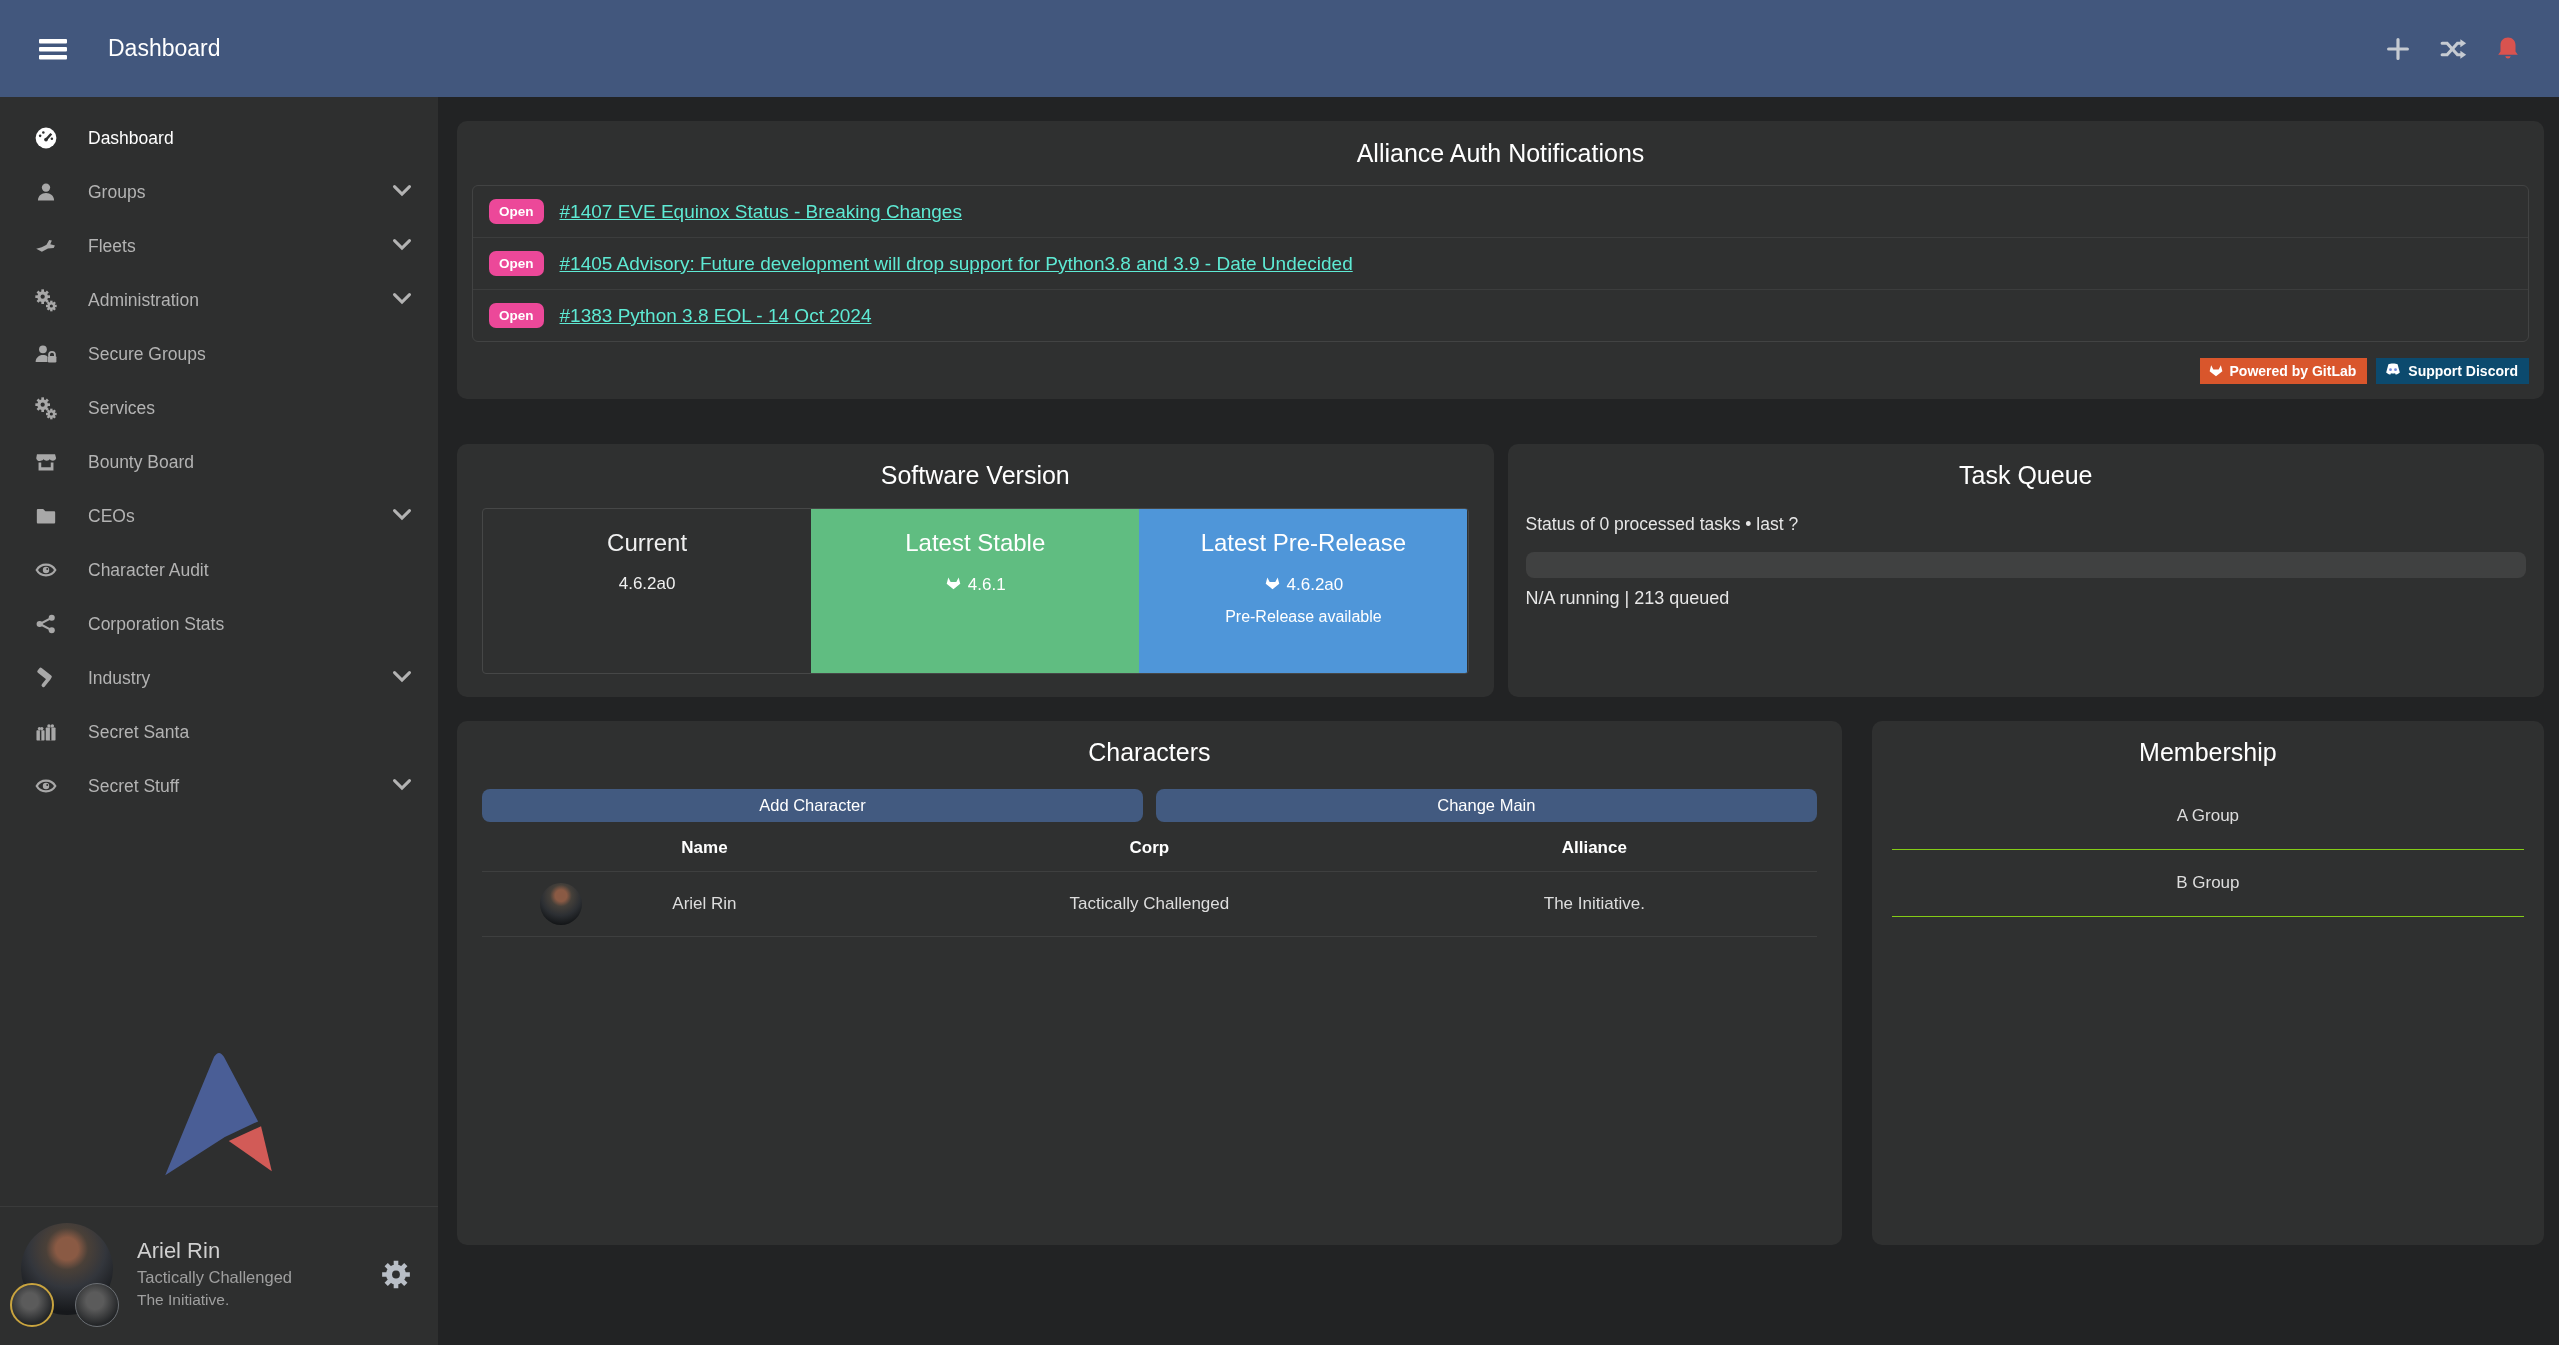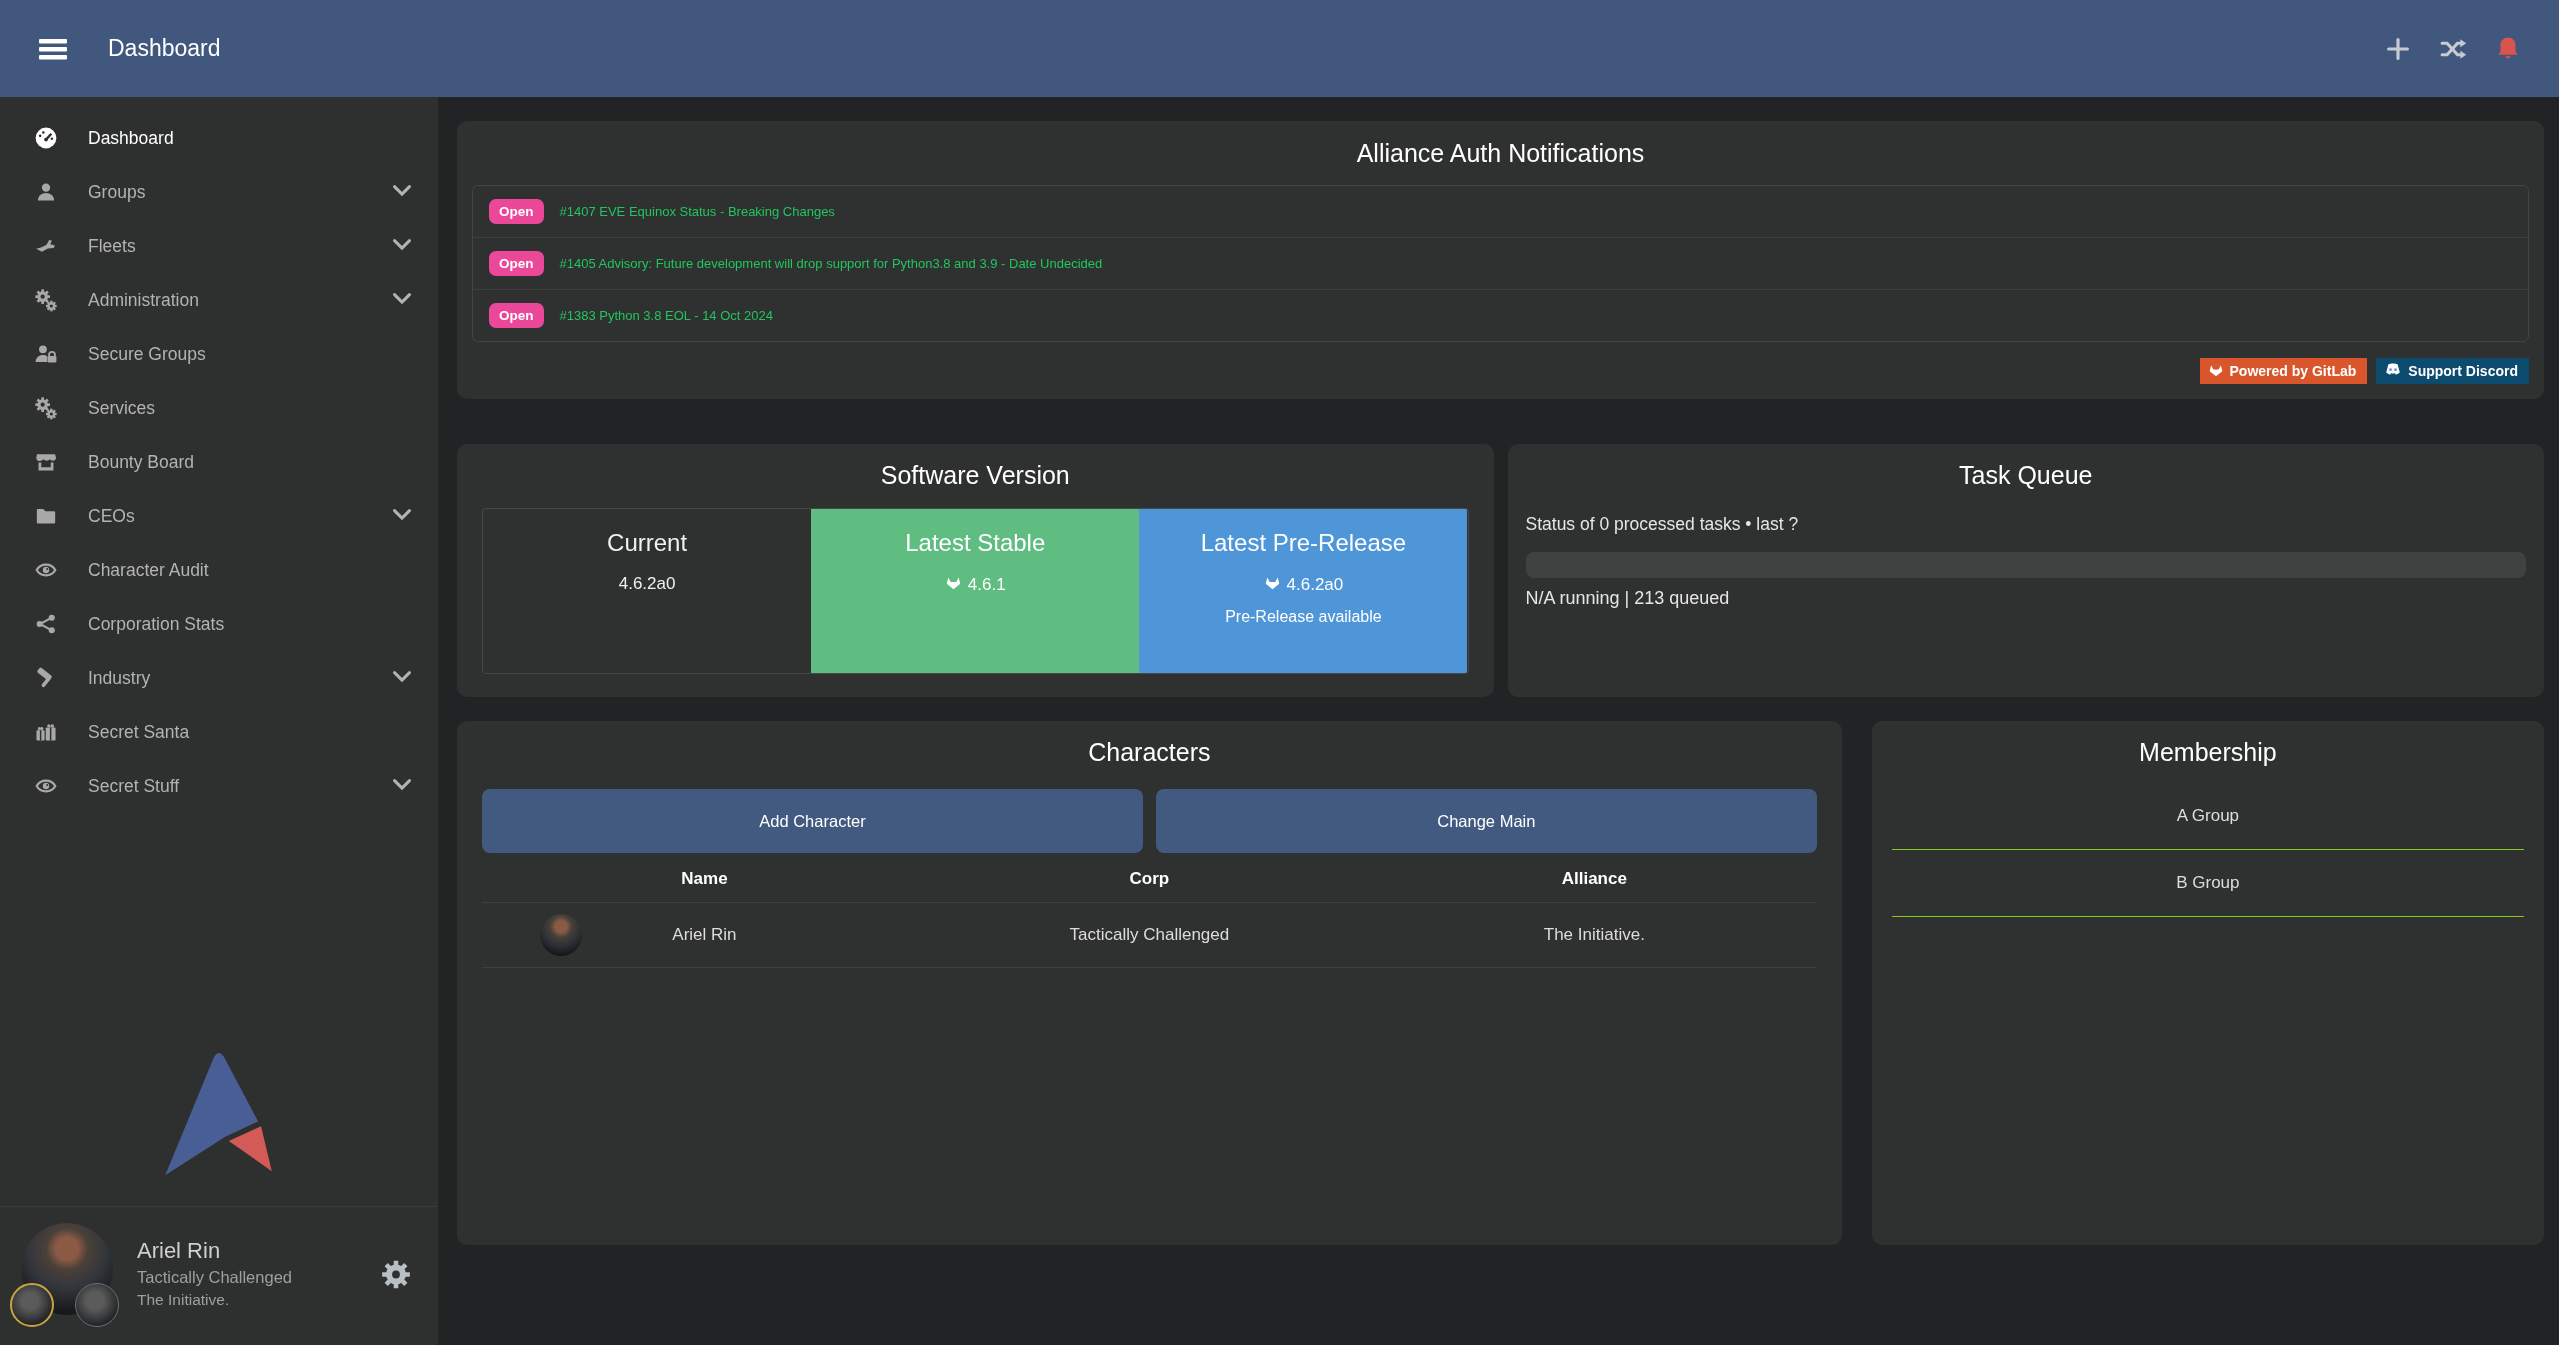--- a/index.html
+++ b/index.html
@@ -44,21 +44,21 @@
   .main { flex:1; padding:24px 15px 0 19px; }
   .panel { background:#2f3030; border-radius:10px; }
   .panel-title { color:#ffffff; font-size:25px; font-weight:500; text-align:center; }
 
   
   .panel-notif { padding:18px 15px 15px; }
   .notif-box { border:1px solid #424343; border-radius:6px; margin-top:17px; }
   .notif-item { display:flex; align-items:center; gap:16px; padding:13px 16px; border-bottom:1px solid #3c3d3d; }
   .notif-item:last-child { border-bottom:none; }
   .badge-open { background:#ec4899; color:#fff; font-weight:bold; font-size:13.5px; padding:5px 10px; border-radius:7px; }
-  .notif-link { color:#22c55e; font-size:13px; cursor:pointer; }
+  .notif-link { color:#5eead4; text-decoration:underline; font-size:19px; cursor:pointer; }
   .badge-row { display:flex; justify-content:flex-end; gap:9px; margin-top:16px; }
   .ext-badge { display:flex; align-items:center; gap:6px; color:#fff; font-weight:bold; font-size:14px; padding:4px 11px 4px 8px; border-radius:0; cursor:pointer; border:none; }
   .ext-badge.gitlab { background:#d9562c; }
   .ext-badge.discord { background:#0c4a6e; }
 
   
   .row2 { display:grid; grid-template-columns:1fr 1fr; gap:14px; margin-top:45px; }
   .panel-software { height:253px; padding:17px 25px; }
   .version-box { display:grid; grid-template-columns:1fr 1fr 1fr; border:1px solid #464747; border-radius:4px; overflow:hidden; margin-top:18px; height:166px; text-align:center; }
   .vcol { padding-top:20px; }
@@ -72,21 +72,21 @@
   .panel-task { height:253px; padding:17px 18px; }
   .tq-status { color:#e6e6e6; font-size:17.5px; margin-top:24px; }
   .tq-bar { height:26px; background:#404141; border-radius:8px; margin-top:17px; overflow:hidden; }
   .tq-fill { height:100%; width:0%; background:#60bd81; }
   .tq-summary { color:#e6e6e6; font-size:18px; margin-top:10px; }
 
   
   .row3 { display:grid; grid-template-columns:2.06fr 1fr; gap:30px; margin-top:24px; }
   .panel-chars { height:524px; padding:17px 25px; }
   .btn-row { display:flex; gap:13px; margin-top:22px; }
-  .btn-primary { flex:1; height:64px; background:#425a80; color:#ffffff; font-size:16.5px; border:none; border-radius:8px; font-family:inherit; cursor:pointer; }
+  .btn-primary { flex:1; height:33px; background:#425a80; color:#ffffff; font-size:16.5px; border:none; border-radius:8px; font-family:inherit; cursor:pointer; }
   .char-head { display:grid; grid-template-columns:1fr 1fr 1fr; padding:16px 0 13px; color:#ffffff; font-weight:bold; font-size:17px; text-align:center; border-bottom:1px solid #3e3f3f; }
   .char-row { position:relative; display:grid; grid-template-columns:1fr 1fr 1fr; align-items:center; height:65px; border-bottom:1px solid #3e3f3f; color:#dddddd; font-size:17px; text-align:center; }
   .char-avatar { position:absolute; left:58px; top:50%; transform:translateY(-50%); width:42px; height:42px; border-radius:50%;
     background: radial-gradient(circle at 50% 30%, #8a5a44 0 16%, #45403a 30%, #2c2f33 55%, #141618 80%); }
 
   .panel-member { height:524px; padding:17px 20px; text-align:center; }
   .mem-state { color:#f0f0f0; font-size:22px; margin-top:28px; }
   .mem-group { color:#dddddd; font-size:17px; padding:23px 0; border-bottom:1px solid #84cc16; }
   .mem-list { margin-top:16px; }
 </style>

